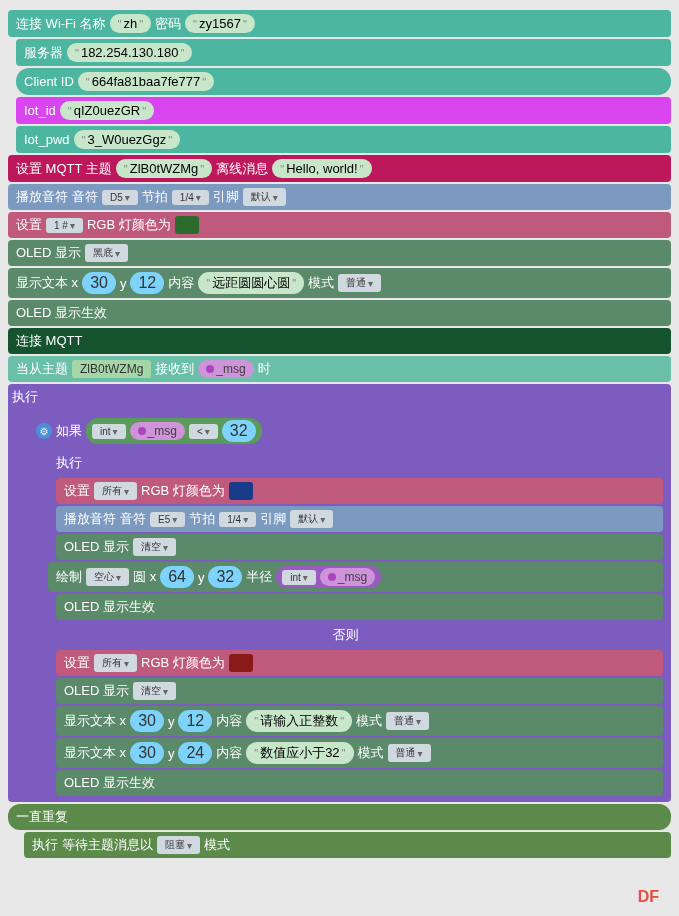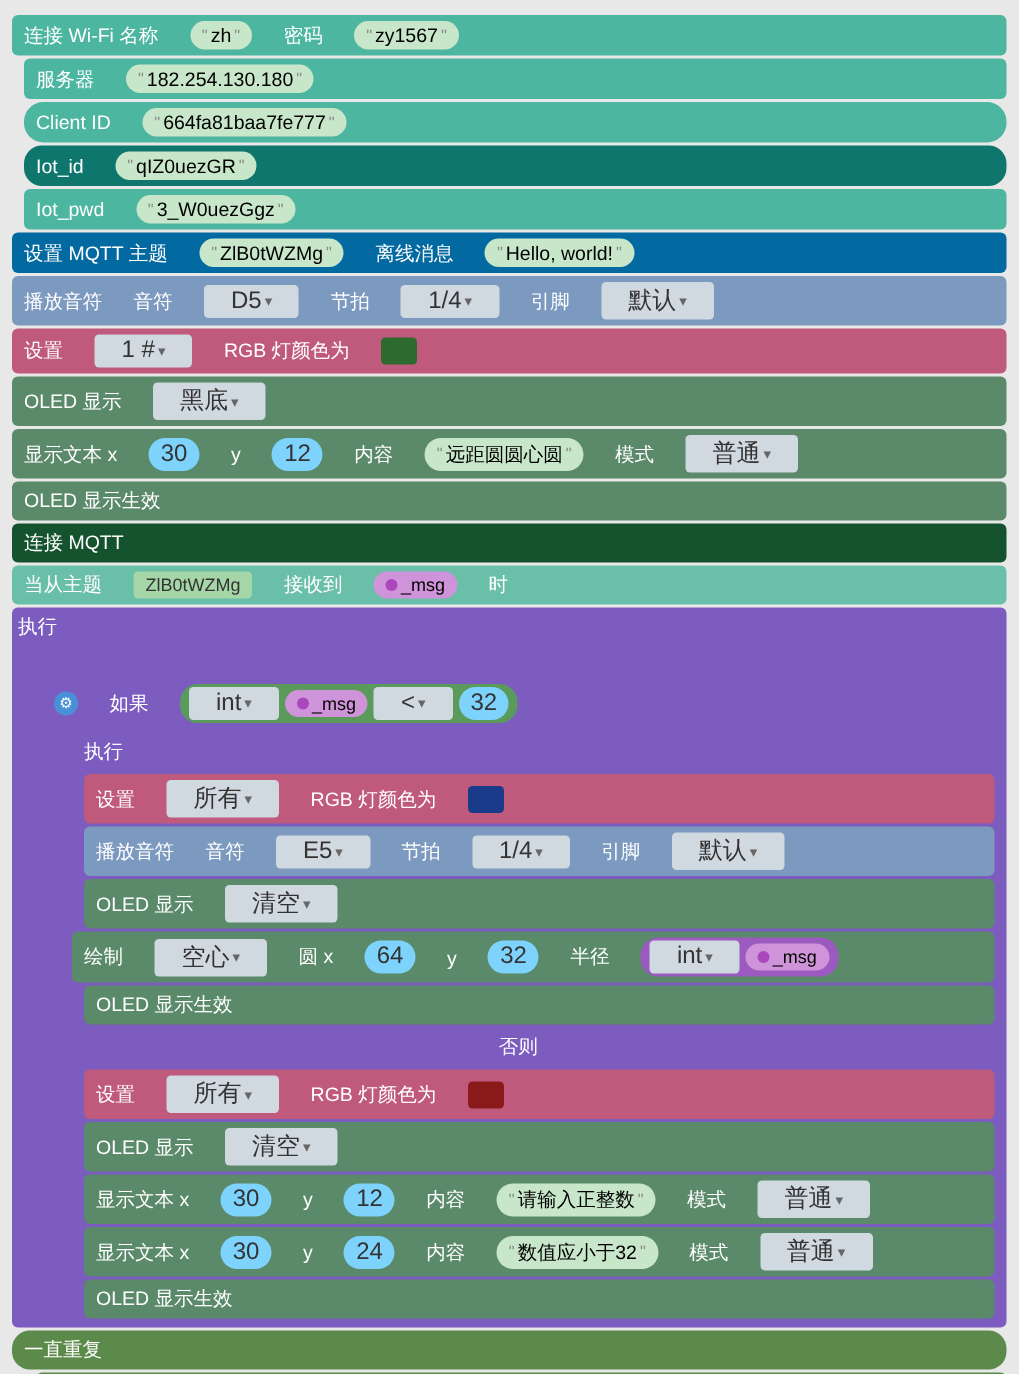--- a/index.html
+++ b/index.html
@@ -21,41 +21,41 @@
     }
 
     
     .block {
       display: flex;
       align-items: center;
       flex-wrap: wrap;
       border-radius: 4px;
       padding: 4px 8px;
       margin-bottom: 2px;
-      gap: 21px;
+      gap: 4px;
       min-height: 26px;
       position: relative;
     }
 
     .block-label {
       color: white;
       font-size: 13px;
       white-space: nowrap;
       font-weight: 500;
     }
 
     
     .teal { background-color: #4db6a0; }
 
     
     .dropdown {
       background: #d0d8e0;
       border-radius: 3px;
-      padding: 2px 18px;
-      font-size: 16px;
+      padding: 2px 8px;
+      font-size: 10px;
       color: #333;
       display: inline-flex;
       align-items: center;
       gap: 2px;
       white-space: nowrap;
     }
     .dropdown::after {
       content: '▾';
       font-size: 10px;
       color: #666;
@@ -119,21 +119,21 @@
       padding: 2px 8px;
       font-size: 12px;
       color: #333;
     }
 
     .msg-bubble {
       background: #ce93d8;
       border-radius: 12px;
       padding: 2px 8px;
       font-size: 12px;
-      color: #000000;
+      color: #404040;
       display: inline-flex;
       align-items: center;
       gap: 2px;
     }
     .msg-bubble::before {
       content: '';
       display: inline-block;
       width: 8px;
       height: 8px;
       background: #ab47bc;
@@ -172,39 +172,39 @@
 
   <div class="block teal row" style="background:#4db6a0; margin-left:8px;border-radius:13px;">
     <span class="block-label">Client ID</span>
     <span class="bubble-inner">
       <span class="q">"</span>
         <span>664fa81baa7fe777</span>
         <span class="q">"</span>
     </span>
   </div>
 
-  <div class="block teal row" style="background:#0f766e; margin-left:8px;border-radius:12px;">
+  <div class="block teal row" style="background:#d946ef; margin-left:8px;">
     <span class="block-label">Iot_id</span>
     <span class="bubble-inner">
       <span class="q">"</span>
         <span>qIZ0uezGR</span>
         <span class="q">"</span>
     </span>
   </div>
 
   <div class="block teal row" style="background:#4db6a0; margin-left:8px;">
     <span class="block-label">Iot_pwd</span>
     <span class="bubble-inner">
       <span class="q">"</span>
         <span>3_W0uezGgz</span>
         <span class="q">"</span>
     </span>
   </div>
 
-  <div class="block teal row" style="background:#0369a1;">
+  <div class="block teal row" style="background:#be185d;">
     <span class="block-label">设置 MQTT 主题</span>
     <span class="bubble-inner">
       <span class="q">"</span>
         <span>ZlB0tWZMg</span>
         <span class="q">"</span>
     </span>
     <span class="block-label">离线消息</span>
     <span class="bubble-inner">
       <span class="q">"</span>
         <span>Hello, world!</span>

